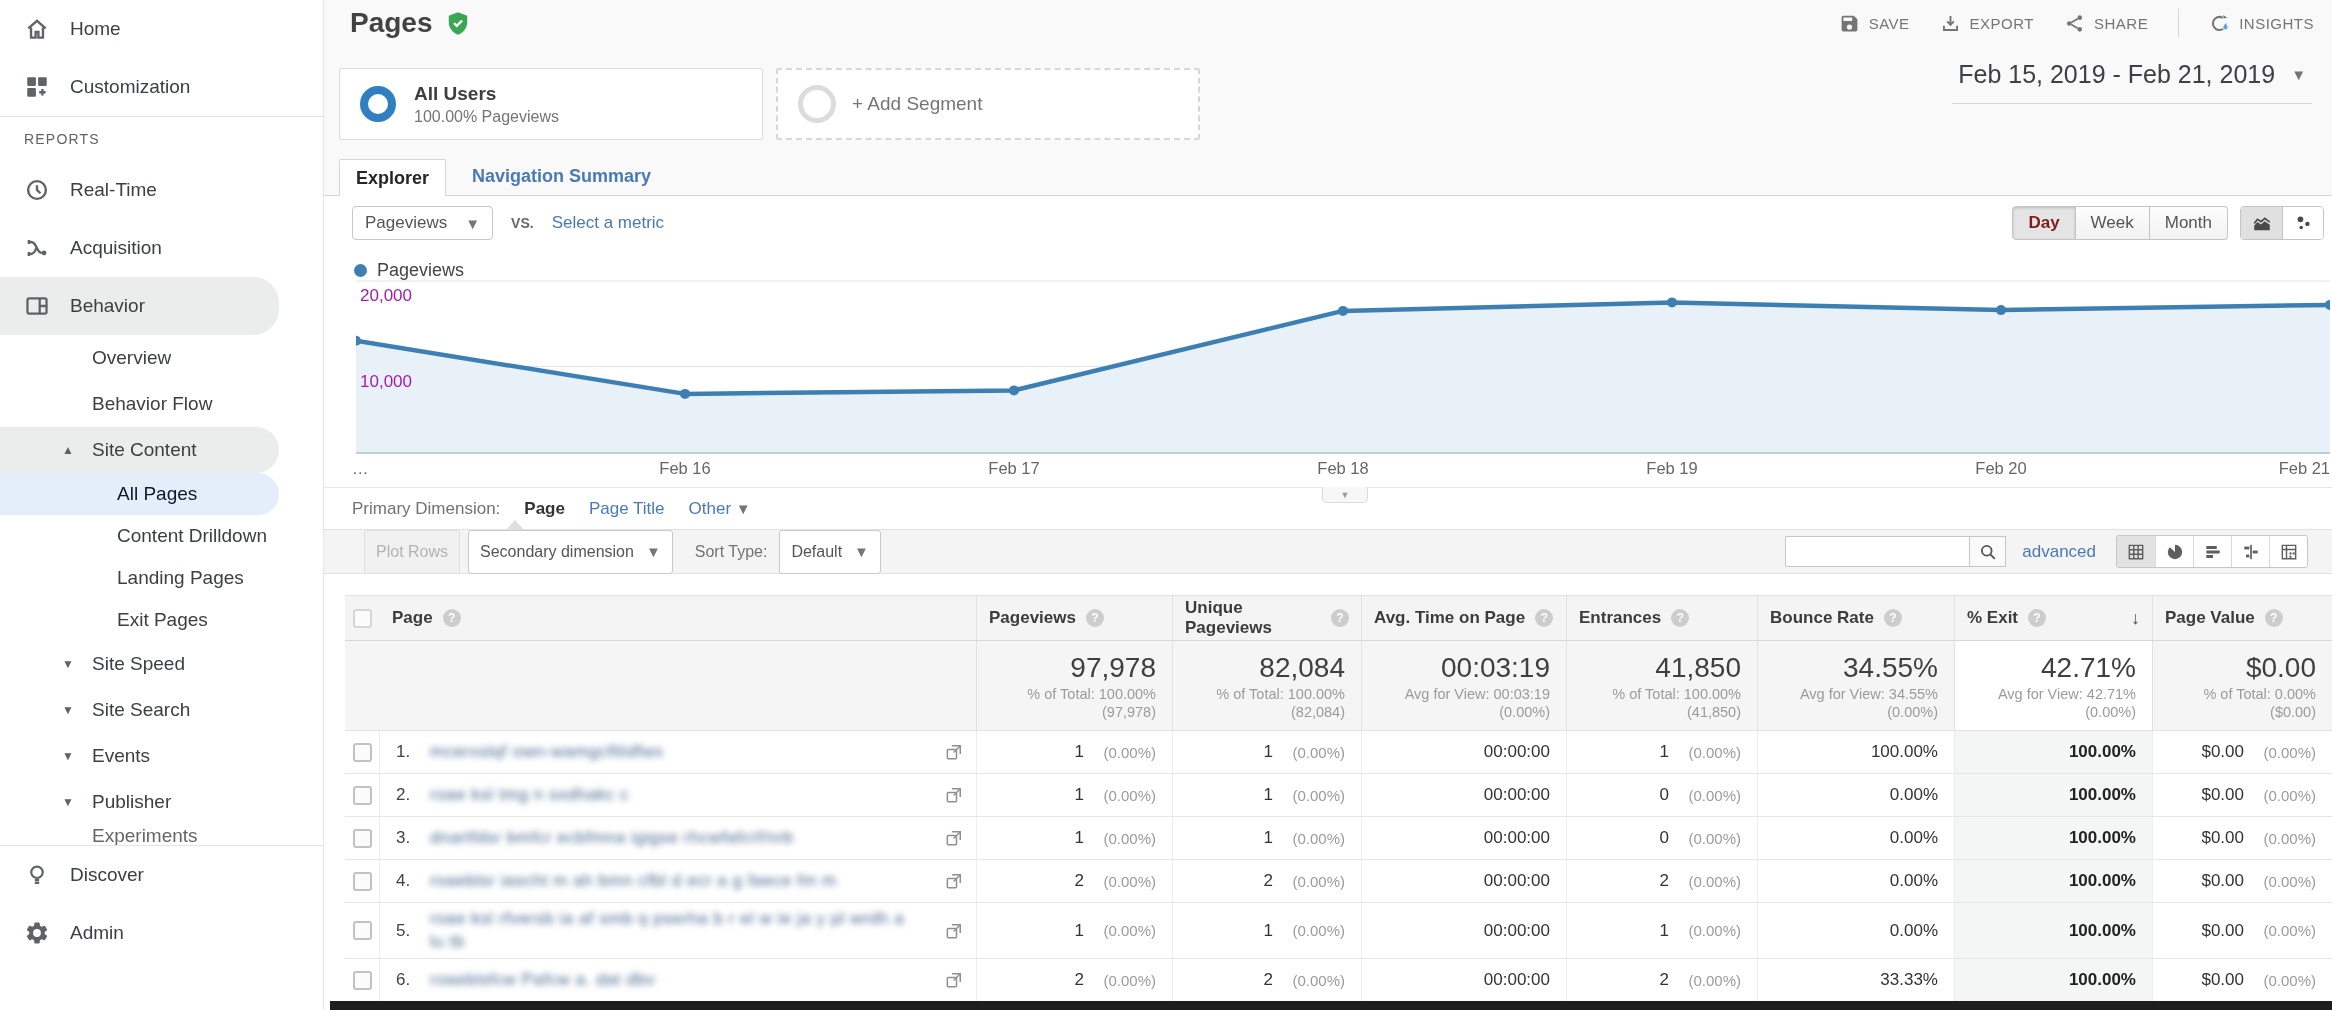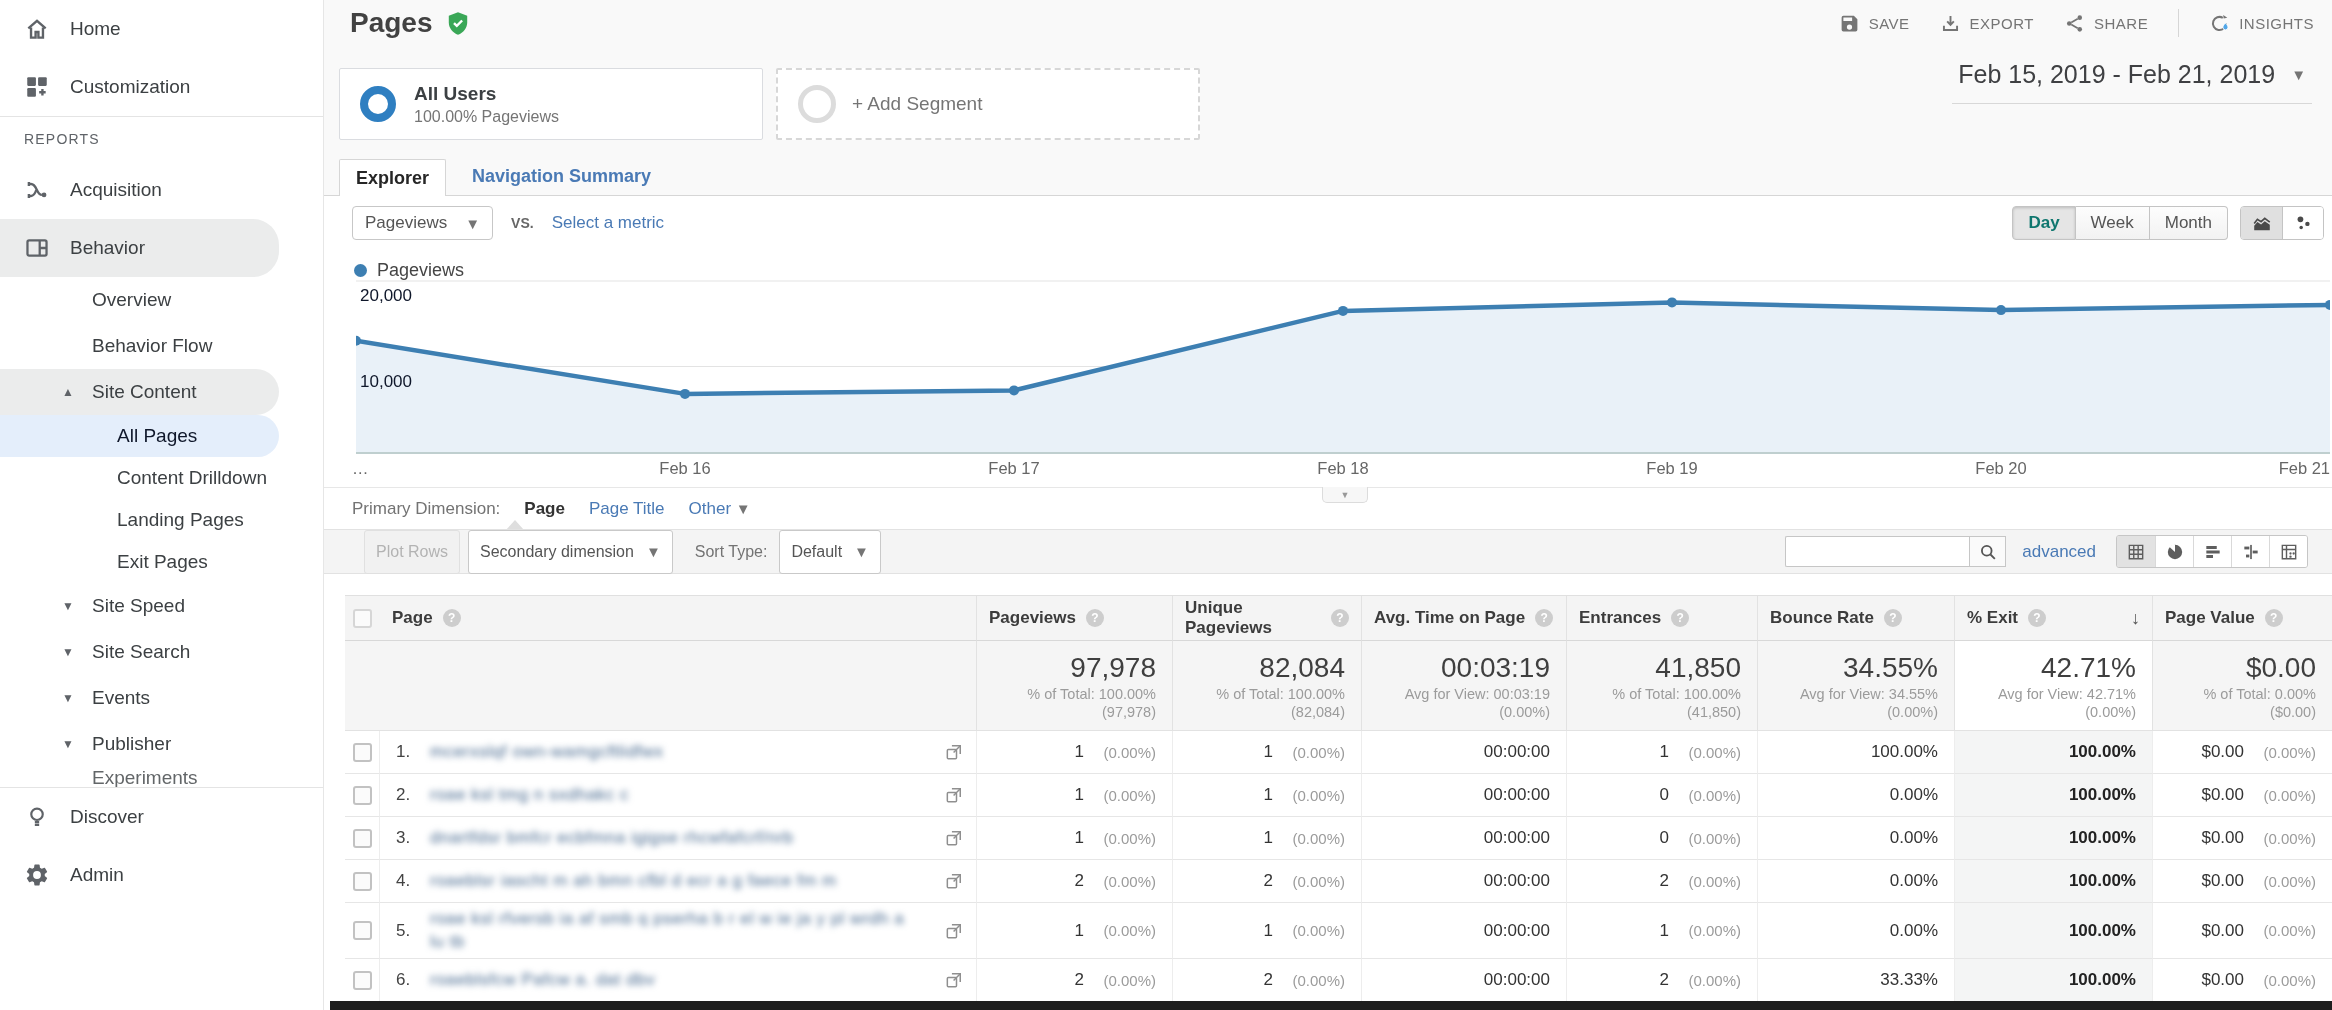--- a/index.html
+++ b/index.html
@@ -53,32 +53,32 @@
 
 .metric-bar{position:absolute;top:206px;left:28px;display:flex;align-items:center;gap:18px;z-index:2}
 .metric-dd{height:34px;border:1px solid #c7c7c7;border-radius:4px;background:#fff;display:flex;align-items:center;padding:0 12px;font-size:17px;color:#555;gap:18px;cursor:pointer}
 .vs{font-size:14px;color:#666;text-transform:uppercase;font-weight:bold}
 .select-metric{font-size:17px;color:#4a7ab5;cursor:pointer}
 
 .granularity{position:absolute;top:206px;right:104px;display:flex;z-index:2}
 .g-btn{height:34px;padding:0 15px;font-size:17px;color:#555;background:linear-gradient(#fdfdfd,#f2f2f2);border:1px solid #c4c4c4;border-left:none;display:flex;align-items:center;cursor:pointer}
 .g-btn:first-child{border-left:1px solid #c4c4c4;border-radius:4px 0 0 4px}
 .g-btn:last-child{border-radius:0 4px 4px 0}
-.g-btn.active{background:#e5e5e5;box-shadow:inset 0 1px 3px rgba(0,0,0,.18);font-weight:bold;color:#0f766e}
+.g-btn.active{background:#e5e5e5;box-shadow:inset 0 1px 3px rgba(0,0,0,.18);font-weight:bold;color:#7f1d1d}
 .chart-type{position:absolute;top:206px;right:8px;display:flex;border:1px solid #c4c4c4;border-radius:4px;overflow:hidden;z-index:2}
 .ct-btn{width:41px;height:32px;display:flex;align-items:center;justify-content:center;background:#fff;color:#4a4a4a;cursor:pointer}
 .ct-btn+.ct-btn{border-left:1px solid #c4c4c4}
 .ct-btn.active{background:#e0e0e0}
 .ct-icon{width:22px;height:22px}
 
 .legend{position:absolute;top:260px;left:30px;display:flex;align-items:center;gap:10px;font-size:18px;color:#454545;z-index:2}
 .legend-dot{width:13px;height:13px;border-radius:50%;background:#3d7fb2}
 
 .chart{position:absolute;left:32px;top:278px;width:1974px;height:176px;z-index:1}
-.ytick{position:absolute;left:36px;font-size:17px;color:#0f172a;z-index:2}
+.ytick{position:absolute;left:36px;font-size:17px;color:#a21caf;z-index:2}
 .x-labels{position:absolute;left:32px;top:459px;width:1974px;height:22px;font-size:16.5px;color:#666;z-index:2}
 .x-labels span{position:absolute;white-space:nowrap}
 .chart-divider{position:absolute;top:487px;left:0;right:0;height:1px;background:#e7e7e7}
 .pull-tab{position:absolute;top:487px;left:998px;width:46px;height:16px;background:#f7f7f7;border:1px solid #dcdcdc;border-top:none;border-radius:0 0 5px 5px;display:flex;align-items:center;justify-content:center;font-size:9px;color:#999;cursor:pointer;z-index:2}
 
 .dim-bar{position:absolute;top:499px;left:28px;display:flex;align-items:center;gap:24px;font-size:17px;z-index:2}
 .dim-label{color:#737373}
 .dim-opt{color:#4a7ab5;cursor:pointer}
 .dim-opt.active{color:#333;font-weight:bold}
 .dim-notch{position:absolute;top:520px;left:182px;width:0;height:0;border-left:9px solid transparent;border-right:9px solid transparent;border-bottom:10px solid #dedede;z-index:2}
@@ -143,20 +143,29 @@
           <rect x="13" y="3" width="8" height="8" rx="1"></rect>
           <rect x="3" y="13" width="8" height="8" rx="1"></rect>
           <path d="M17 13.8v6M14 16.8h6" stroke="currentColor" stroke-width="2.2" fill="none"></path>
         </svg>
       </span>
       <span class="sb-label">Customization</span>
     </div>
     <div class="sb-divider"></div>
     <div class="section-label">REPORTS</div>
     <div class="sb-item lvl0">
+      <span class="sb-icon" data-icon="real-time">
+        <svg viewBox="0 0 24 24">
+          <circle cx="12" cy="12" r="8.2" fill="none" stroke="currentColor" stroke-width="2.2"></circle>
+          <path d="M12 7.5V12l3.2 3" fill="none" stroke="currentColor" stroke-width="2.2"></path>
+        </svg>
+      </span>
+      <span class="sb-label">Real-Time</span>
+    </div>
+    <div class="sb-item lvl0">
       <span class="sb-icon" data-icon="acquisition">
         <svg viewBox="0 0 24 24" fill="none" stroke="currentColor" stroke-width="2.2">
           <path d="M4.5 6.5h2c5.5 0 5 10 10 10"></path>
           <path d="M4.5 17.5h2c3 0 4-3 4.8-5.5"></path>
           <circle cx="18.5" cy="16.5" r="2.2" fill="currentColor" stroke="none"></circle>
           <path d="M4.5 4.6v3.8M4.5 15.6v3.8"></path>
         </svg>
       </span>
       <span class="sb-label">Acquisition</span>
     </div>

